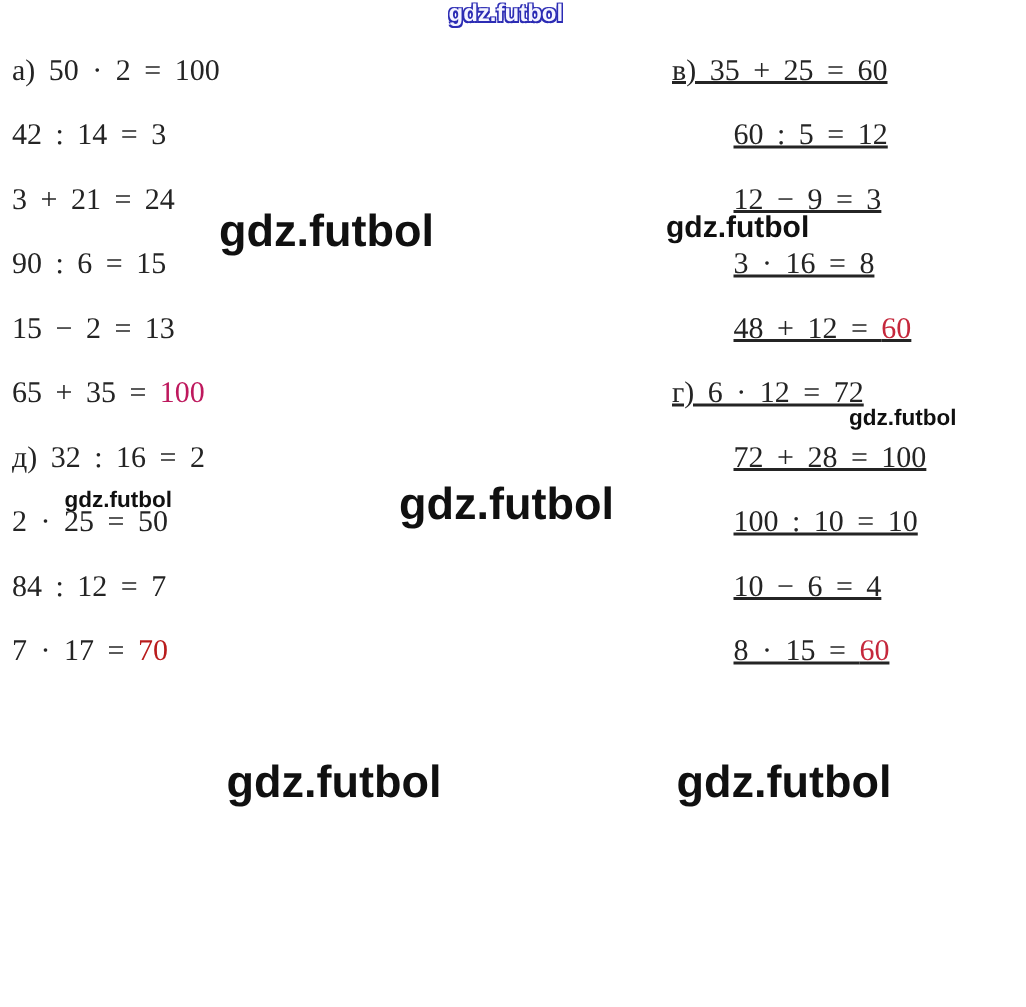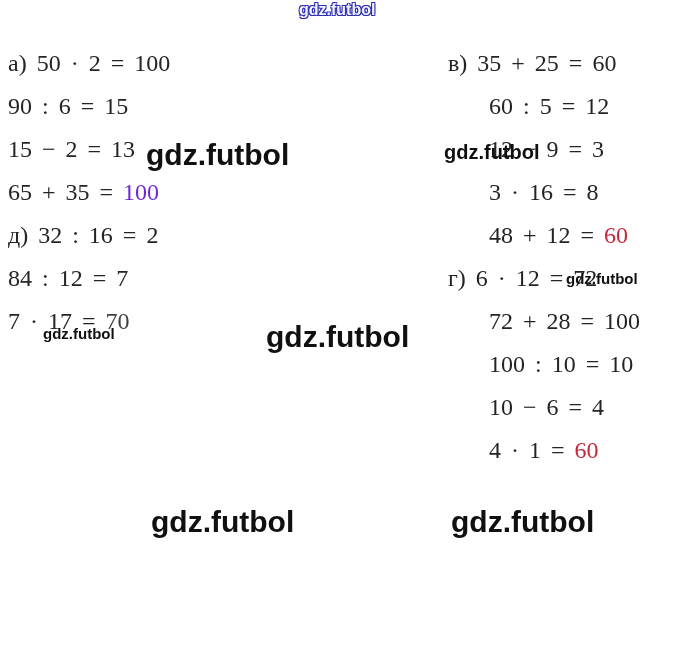--- a/index.html
+++ b/index.html
@@ -6,27 +6,27 @@
   .page {
     position: relative;
     width: 684px;
     height: 584px;
     background: #ffffff;
     overflow: hidden;
     font-family: "Liberation Serif", serif;
   }
   .col {
     position: absolute;
-    top: 42px;
-    font-size: 24px;
+    top: 26px;
+    font-size: 20px;
     color: #242424;
     z-index: 1;
   }
   .col-left  { left: 8px; }
-  .col-right { left: 448px; }
+  .col-right { left: 448px; text-decoration: underline; }
   .eq-line {
     height: 43px;
     line-height: 43px;
     white-space: nowrap;
     word-spacing: 4px;
   }
   .eq-line.indent { padding-left: 41px; }
   
   .col-left .eq-line:nth-child(11) { margin-top: -6px; font-weight: bold; }
   .hl { color: #c5283c; }
@@ -62,33 +62,36 @@
   <span class="wm wm-a">gdz.futbol</span>
   <span class="wm wm-b">gdz.futbol</span>
   <span class="wm wm-c">gdz.futbol</span>
   <span class="wm wm-d">gdz.futbol</span>
   <span class="wm wm-e">gdz.futbol</span>
   <span class="wm wm-f">gdz.futbol</span>
   <span class="wm wm-g">gdz.futbol</span>
 
   <div class="col col-left">
       <div class="eq-line"><span>а) 50 · 2 = 100</span></div>
+      <div class="eq-line"><span>42 : 14 = 3</span></div>
+      <div class="eq-line"><span>3 + 21 = 24</span></div>
       <div class="eq-line"><span>90 : 6 = 15</span></div>
       <div class="eq-line"><span>15 − 2 = 13</span></div>
-      <div class="eq-line"><span>65 + 35 = </span><span class="hl" style="color: #6d28d9;">100</span></div>
+      <div class="eq-line"><span>65 + 35 = </span><span class="hl" style="color: #be185d;">100</span></div>
       <div class="eq-line"><span>д) 32 : 16 = 2</span></div>
+      <div class="eq-line"><span>2 · 25 = 50</span></div>
       <div class="eq-line"><span>84 : 12 = 7</span></div>
-      <div class="eq-line"><span>7 · 17 = </span><span class="hl" style="color: #404040;">70</span></div>
+      <div class="eq-line"><span>7 · 17 = </span><span class="hl" style="color: #b91c1c;">70</span></div>
     </div>
   <div class="col col-right">
       <div class="eq-line"><span>в) 35 + 25 = 60</span></div>
       <div class="eq-line indent"><span>60 : 5 = 12</span></div>
       <div class="eq-line indent"><span>12 − 9 = 3</span></div>
       <div class="eq-line indent"><span>3 · 16 = 8</span></div>
       <div class="eq-line indent"><span>48 + 12 = </span><span class="hl" style="color: rgb(197, 40, 60);">60</span></div>
       <div class="eq-line"><span>г) 6 · 12 = 72</span></div>
       <div class="eq-line indent"><span>72 + 28 = 100</span></div>
       <div class="eq-line indent"><span>100 : 10 = 10</span></div>
       <div class="eq-line indent"><span>10 − 6 = 4</span></div>
-      <div class="eq-line indent"><span>4 · 1 = </span><span class="hl" style="color: rgb(197, 40, 60);">60</span></div>
+      <div class="eq-line indent"><span>8 · 15 = </span><span class="hl" style="color: rgb(197, 40, 60);">60</span></div>
     </div>
 
 </div>
 
 </body></html>

